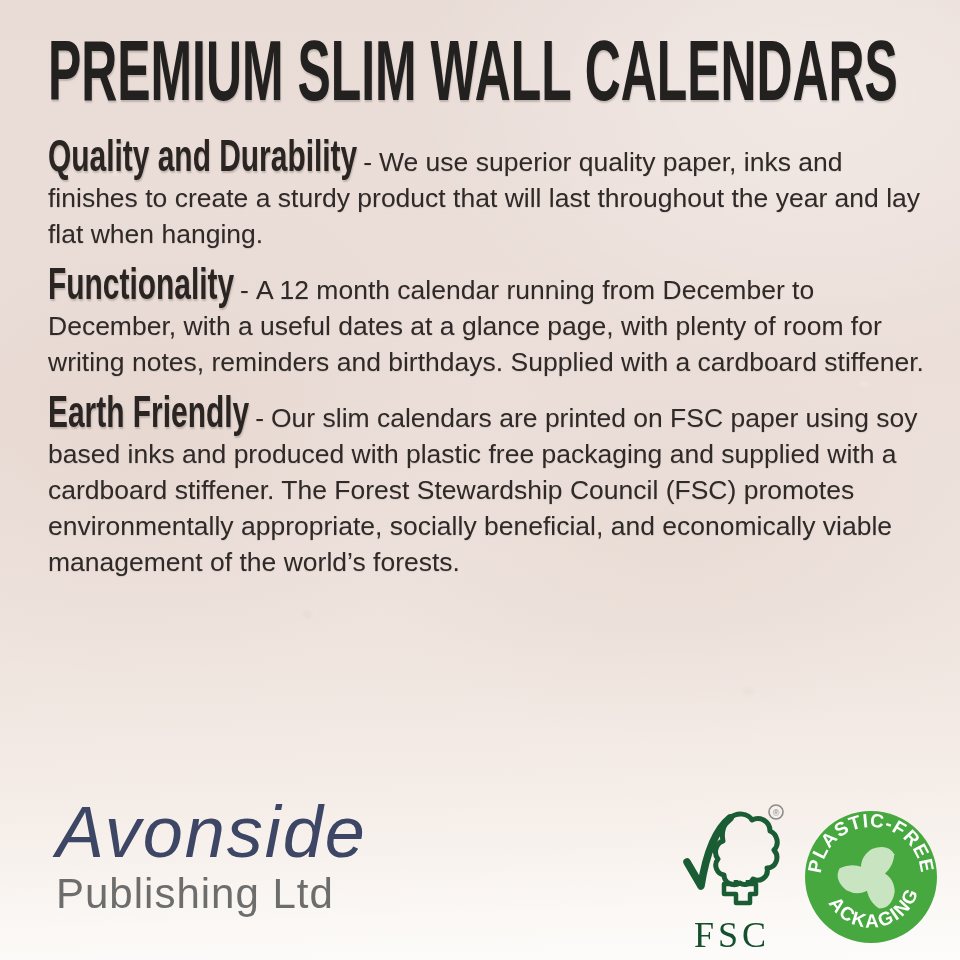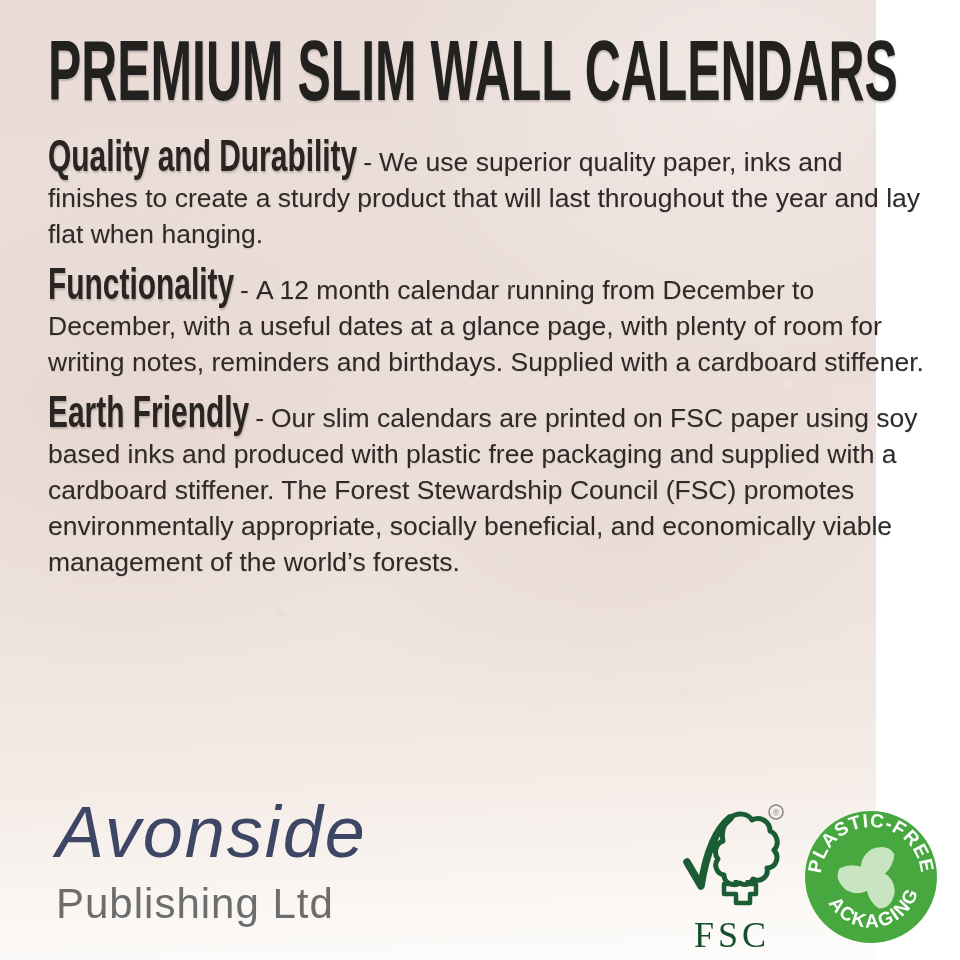--- a/index.html
+++ b/index.html
@@ -1,20 +1,20 @@
 <!DOCTYPE html>
 <html><head>
 <meta charset="utf-8">
 <style>
   html,body{margin:0;padding:0;}
   body{width:960px;height:960px;overflow:hidden;font-family:"Liberation Sans",sans-serif;}
 
   .poster{
     position:relative;
-    width:876px;height:960px;
+    width:960px;height:960px;
     box-sizing:border-box;
     padding:30px 40px 0 48px;
     color:#2f2a27;
     background:
       radial-gradient(60% 40% at 85% 10%, rgba(255,255,255,.35), rgba(255,255,255,0) 70%),
       radial-gradient(50% 35% at 15% 45%, rgba(214,192,184,.25), rgba(214,192,184,0) 75%),
       radial-gradient(45% 30% at 70% 55%, rgba(216,196,188,.22), rgba(216,196,188,0) 75%),
       linear-gradient(178deg, #e9dcd7 0%, #ecdfd9 40%, #efe4de 65%, #f5ede8 82%, #fbf8f5 94%, #fdfcfb 100%);
   }
   
@@ -76,21 +76,21 @@
     line-height:76px;
     color:#3d4665;
     letter-spacing:2px;
   }
   .publisher-sub{
     font-family:"Liberation Sans",sans-serif;
     font-size:42px;
     line-height:44px;
     color:#6d6d6d;
     letter-spacing:1px;
-    margin-top:12px;
+    margin-top:2px;
   }
   .fsc{position:absolute;left:676px;top:12px;width:112px;text-align:center;}
   .fsc svg{display:block;margin:0 auto;}
   .fsc-label{
     font-family:"Liberation Serif",serif;
     font-size:36px;line-height:34px;
     color:#15502d;letter-spacing:4px;margin-top:12px;
   }
   .badge{position:absolute;left:804px;top:18px;width:134px;height:134px;}
 </style>

